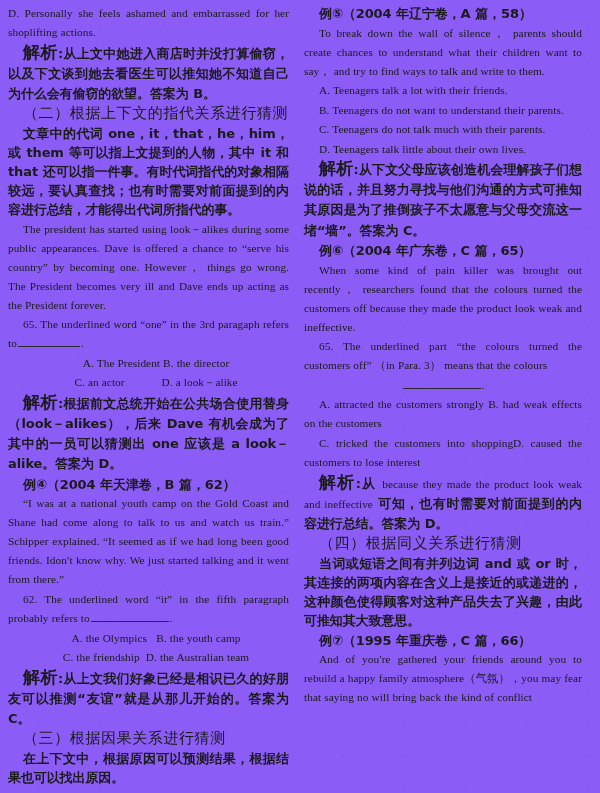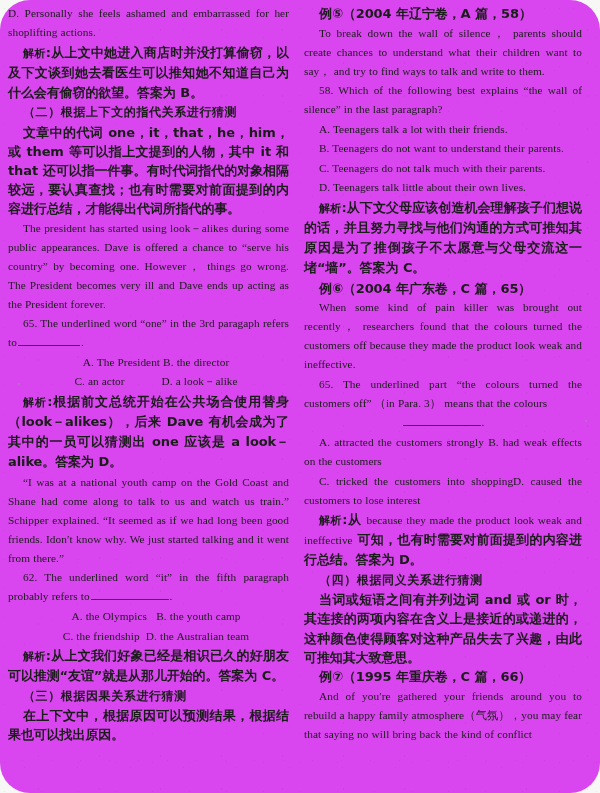--- a/index.html
+++ b/index.html
@@ -11,25 +11,24 @@
     width: 600px;
     height: 793px;
     overflow: hidden;
     font-family: "Liberation Serif", "DejaVu Serif", serif;
     color: #1b1b1b;
   }
   #page {
     position: relative;
     width: 600px;
     height: 793px;
-    background: #d946ef;
+    background: #8b5cf6;
     display: flex;
     box-sizing: border-box;
     padding: 4px 14px 0 8px;
-    border-radius: 30px;
   }
   .col {
     width: 287px;
     box-sizing: border-box;
   }
   .col-left { padding-right: 6px; }
   .col-right { padding-left: 9px; }
 
   .p {
     margin: 0 0 0.5px 0;
@@ -45,28 +44,28 @@
   .p.last-left { text-align: center; }
 
   .cn {
     font-family: "DejaVu Sans", "Liberation Sans", sans-serif;
     font-size: 13px;
     font-weight: 700;
     letter-spacing: -0.1px;
   }
   .cn-light {
     font-family: "DejaVu Sans", "Liberation Sans", sans-serif;
-    font-size: 12px;
-    font-weight: 700;
+    font-size: 15px;
+    font-weight: 400;
     letter-spacing: 0.6px;
   }
   .lbl {
     font-family: "DejaVu Sans", "Liberation Sans", sans-serif;
     font-weight: 700;
-    font-size: 11px;
+    font-size: 17px;
   }
   .eng { font-family: "Liberation Serif", serif; font-weight: 400; }
   .blank {
     display: inline-block;
     width: 62px;
     border-bottom: 1px solid #2a2a2a;
     height: 0.72em;
     vertical-align: baseline;
     margin: 0 1px;
   }
@@ -110,20 +109,21 @@
     <p class="p ind">The president has started using look－alikes during some public appearances. Dave is offered a chance to “serve his country” by becoming one. However， things go wrong. The President becomes very ill and Dave ends up acting as the President forever.</p>
 
     <p class="p ind"><span>65. The underlined word “one” in the 3rd paragaph refers to</span><span class="blank"></span><span>.</span></p>
 
     <p class="p ind last-left">A. The President B. the director</p>
 
     <p class="p ind last-left" style="white-space: pre;">C. an actor            D. a look－alike</p>
 
     <p class="p ind"><span class="lbl">解析</span><span class="cn">:根据前文总统开始在公共场合使用替身（look－alikes），后来 Dave 有机会成为了其中的一员可以猜测出 one 应该是 a look－alike。答案为 D。</span></p>
 
+    <p class="p ind cn">例④（2004 年天津卷，B 篇，62）</p>
 
     <p class="p ind">“I was at a national youth camp on the Gold Coast and Shane had come along to talk to us and watch us train.” Schipper explained. “It seemed as if we had long been good friends. Idon′t know why. We just started talking and it went from there.”</p>
 
     <p class="p ind"><span>62. The underlined word “it” in the fifth paragraph probably refers to</span><span class="blank wide"></span><span>.</span></p>
 
     <p class="p ind last-left" style="white-space: pre;">A. the Olympics   B. the youth camp</p>
 
     <p class="p ind last-left" style="white-space: pre;">C. the friendship  D. the Australian team</p>
 
     <p class="p ind"><span class="lbl">解析</span><span class="cn">:从上文我们好象已经是相识已久的好朋友可以推测“友谊”就是从那儿开始的。答案为 C。</span></p>
@@ -132,21 +132,20 @@
 
     <p class="p ind cn">在上下文中，根据原因可以预测结果，根据结果也可以找出原因。</p>
   </div>
 
   <div class="col col-right">
 
     <p class="p ind cn">例⑤（2004 年辽宁卷，A 篇，58）</p>
 
     <p class="p ind">To break down the wall of silence， parents should create chances to understand what their children want to say， and try to find ways to talk and write to them.</p>
 
-    <p class="p ind">58. Which of the following best explains “the wall of silence” in the last paragraph?</p>
 
     <p class="p ind">A. Teenagers talk a lot with their friends.</p>
 
     <p class="p ind">B. Teenagers do not want to understand their parents.</p>
 
     <p class="p ind">C. Teenagers do not talk much with their parents.</p>
 
     <p class="p ind">D. Teenagers talk little about their own lives.</p>
 
     <p class="p ind"><span class="lbl">解析</span><span class="cn">:从下文父母应该创造机会理解孩子们想说的话，并且努力寻找与他们沟通的方式可推知其原因是为了推倒孩子不太愿意与父母交流这一堵“墙”。答案为 C。</span></p>

